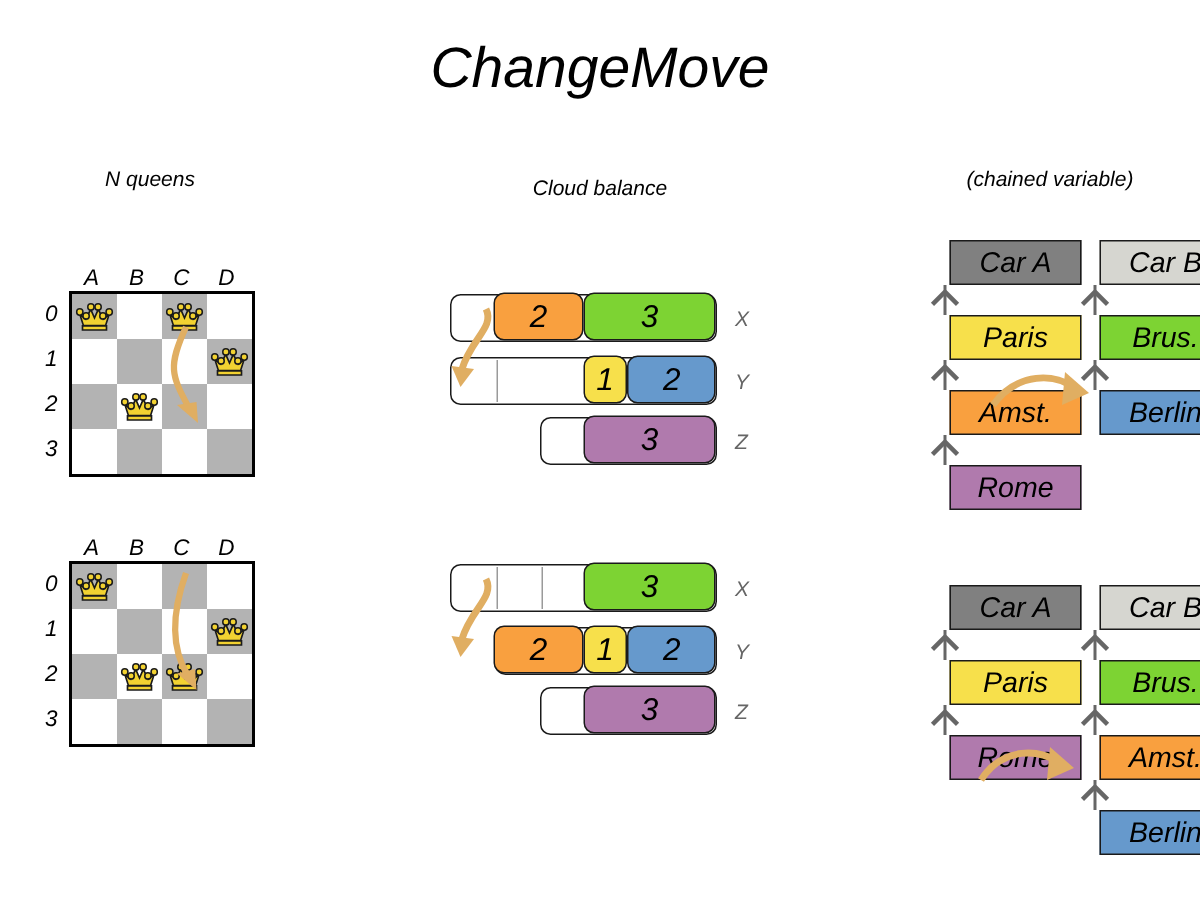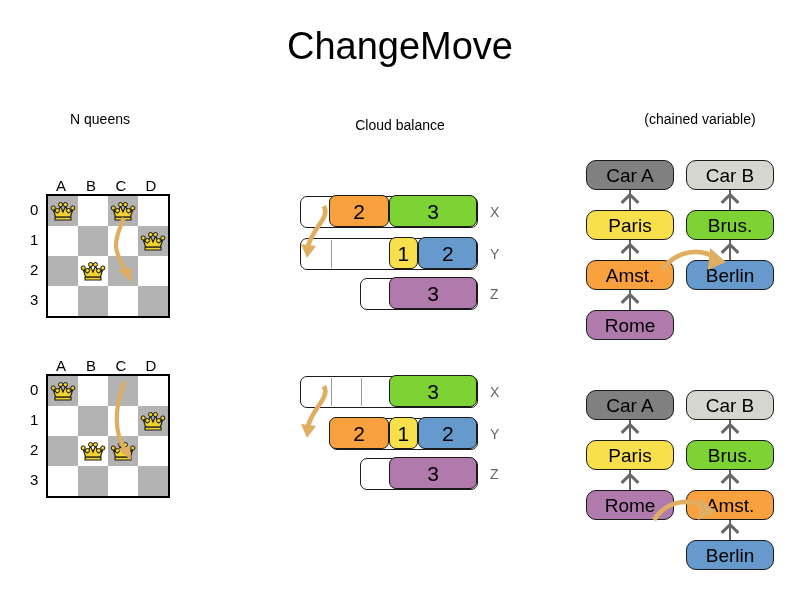--- a/index.html
+++ b/index.html
@@ -8,21 +8,21 @@
   }
   body {
     width: 800px;
     height: 600px;
     background: #ffffff;
     font-family: "Liberation Sans", sans-serif;
     color: #000000;
     overflow: hidden;
     position: relative;
   }
-  .root { position: relative; width: 800px; height: 600px; }
+  .root { position: relative; width: 800px; height: 600px; font-style: italic; }
 
   
   #page-title {
     position: absolute;
     left: 0; top: 24px;
     width: 800px;
     text-align: center;
     font-size: 38px;
     font-weight: normal;
     letter-spacing: 0px;
@@ -126,28 +126,29 @@
     color: #666666;
     line-height: 16px;
     top: 8px;
   }
 
   
   .vnode {
     position: absolute;
     width: 88px; height: 30px;
     border: 1.6px solid #1a1a1a;
-    border-radius: 10px;
+    border-radius: 0;
     box-sizing: border-box;
     display: flex;
     align-items: center;
     justify-content: center;
     font-size: 19px;
     color: #000;
     line-height: 19px;
+    margin-left: 47px;
   }
   .vlink {
     position: absolute;
     width: 2.6px;
     background: #666666;
   }
   .vhead {
     position: absolute;
     width: 0; height: 0;
   }

